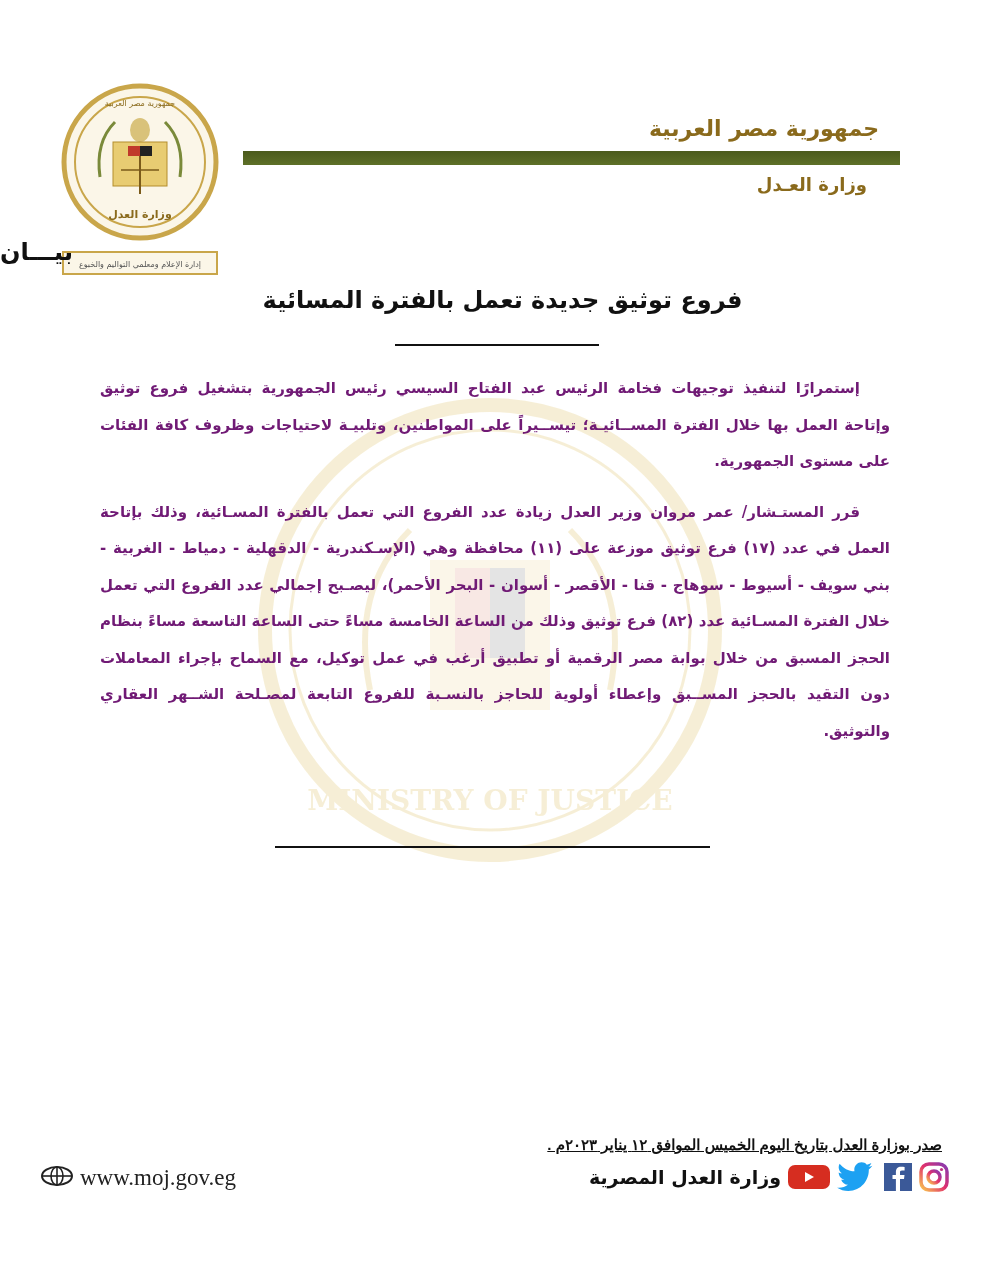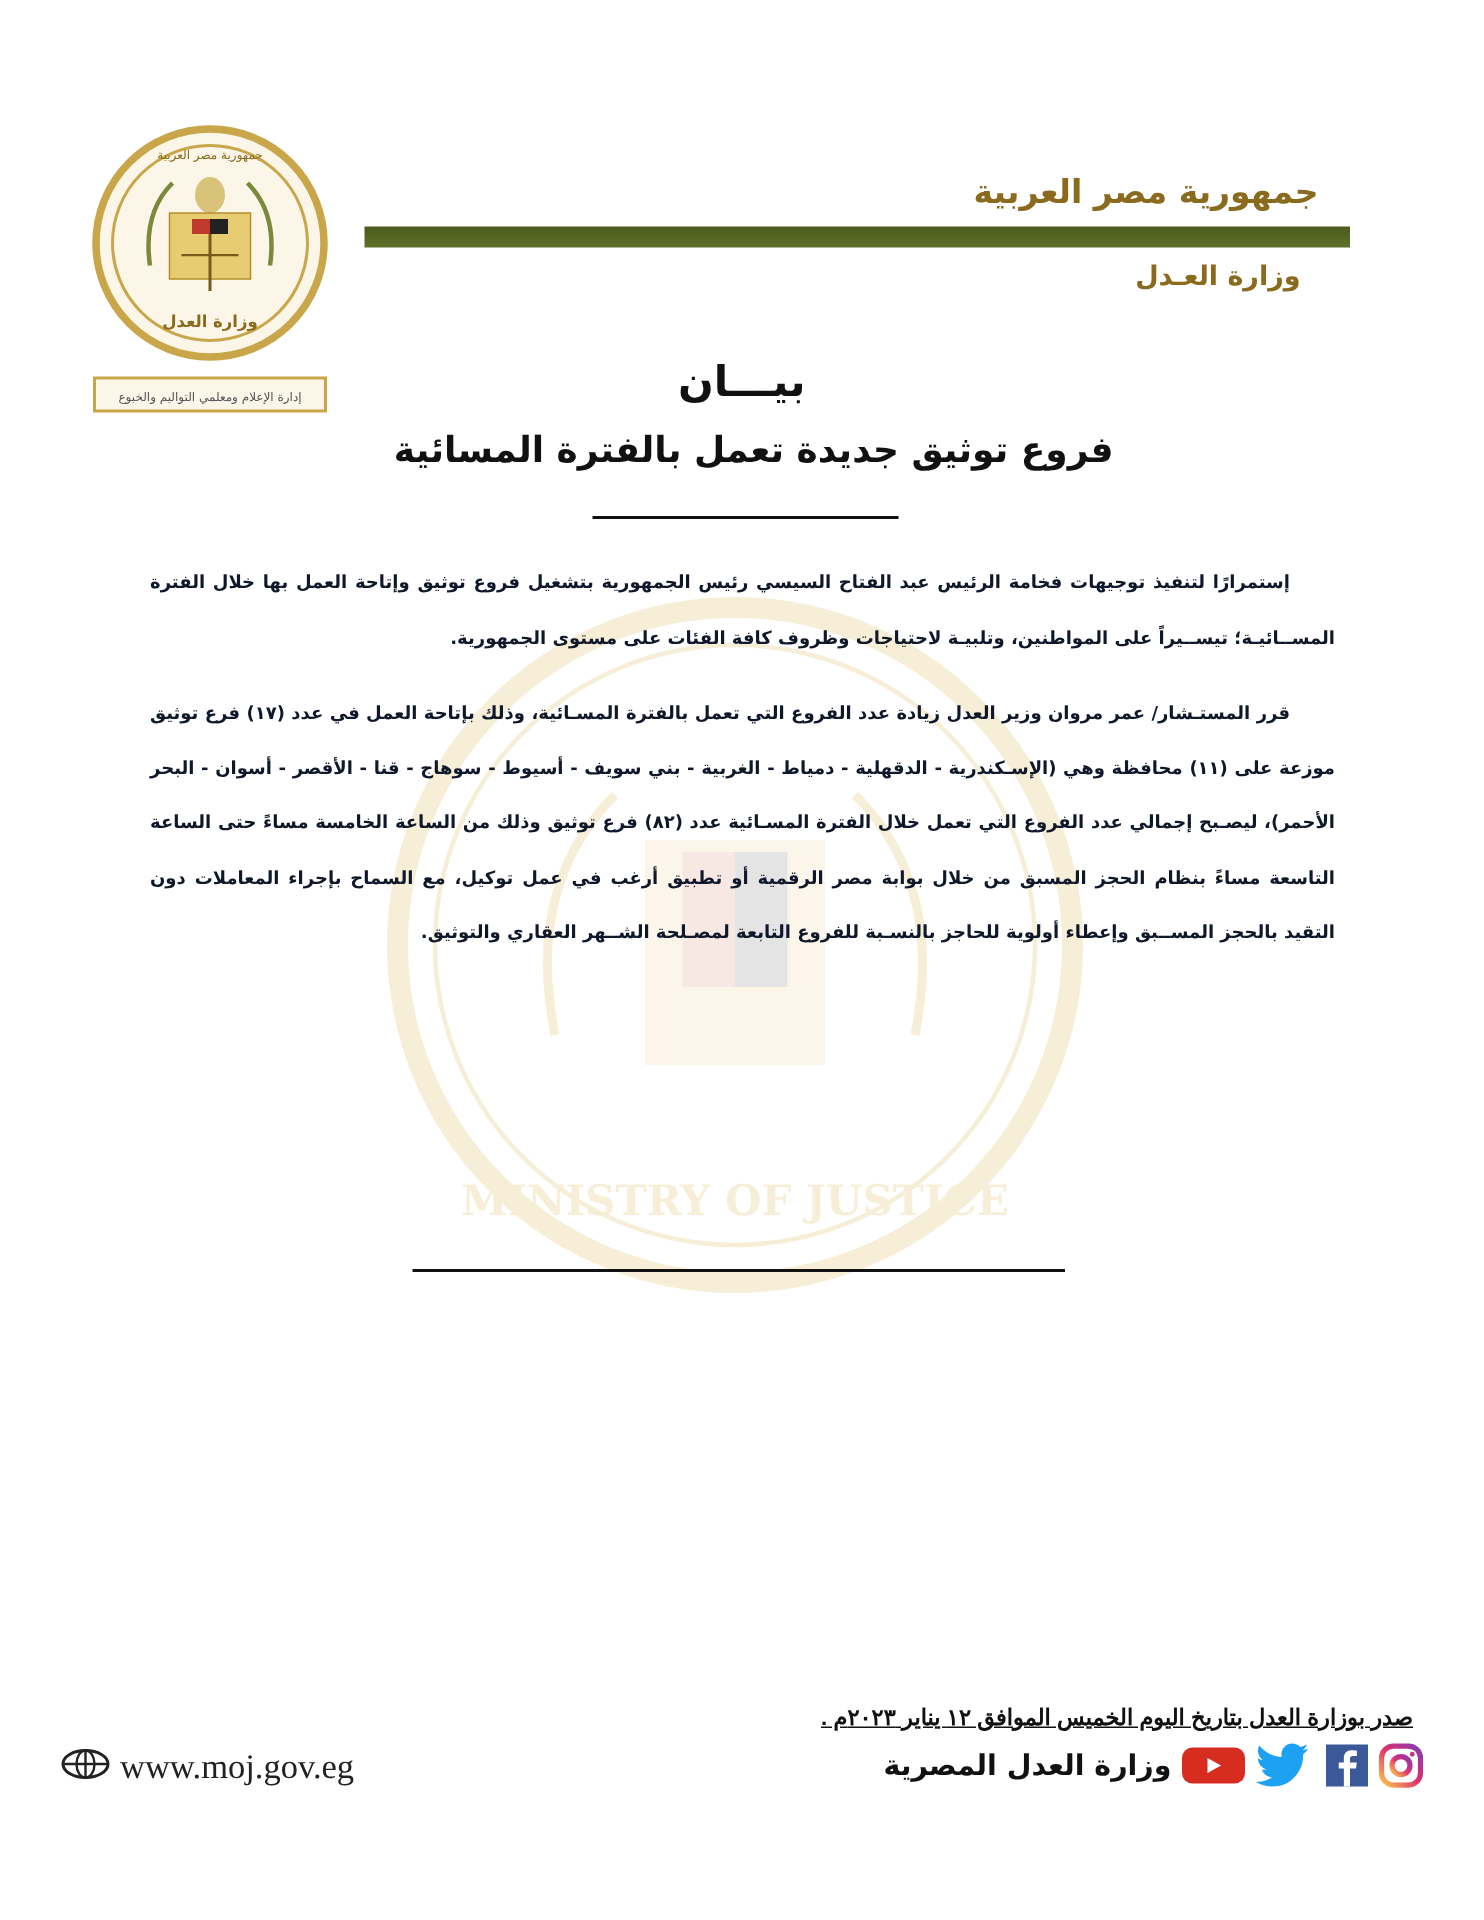--- a/index.html
+++ b/index.html
@@ -11,26 +11,26 @@
 
   
   .seal { position:absolute; left:55px; top:82px; width:170px; height:195px; }
 
   
   .hdr-title { position:absolute; right:110px; top:116px; font-size:22px; font-weight:bold; color:#8a6a1c; direction:rtl; }
   .hdr-bar { position:absolute; left:243px; top:151px; width:657px; height:14px;
              background:linear-gradient(to bottom,#4b5a1c,#5e7028); }
   .hdr-sub { position:absolute; right:122px; top:174px; font-size:18px; font-weight:bold; color:#8a6a1c; direction:rtl; }
 
-  .title-main { position:absolute; left:0; right:0; top:238px; text-align:center; font-size:28px; font-weight:bold; direction:rtl; letter-spacing:1px; }
+  .title-main { position:absolute; left:0; right:0; top:238px; text-align:left; font-size:24px; font-weight:bold; direction:rtl; letter-spacing:1px; }
   .title-sub { position:absolute; left:16px; right:0; top:286px; text-align:center; font-size:24px; font-weight:bold; direction:rtl; }
   .title-rule { position:absolute; left:395px; width:204px; top:344px; height:2px; background:#111; }
 
   .body-text { position:absolute; left:100px; width:790px; top:370px; direction:rtl; text-align:justify;
-               font-size:12px; font-weight:bold; line-height:36.5px; color:#0f172a; }
+               font-size:15px; font-weight:bold; line-height:36.5px; color:#701a75; }
   .body-text p { margin:0 0 14px 0; text-indent:30px; }
   .body-text p.p2 { text-indent:30px; }
 
   .end-rule { position:absolute; left:275px; width:435px; top:846px; height:1.5px; background:#111; }
 
   .issued { position:absolute; right:47px; top:1136px; font-family:Liberation Sans, sans-serif; font-size:15px; font-weight:bold;
             direction:rtl; text-decoration:underline; color:#111; }
 
   .footer-brand { position:absolute; right:40px; top:1162px; display:flex; align-items:center; direction:rtl; gap:6px; }
   .footer-brand .name { font-size:19px; font-weight:bold; margin-left:10px; color:#111; }

